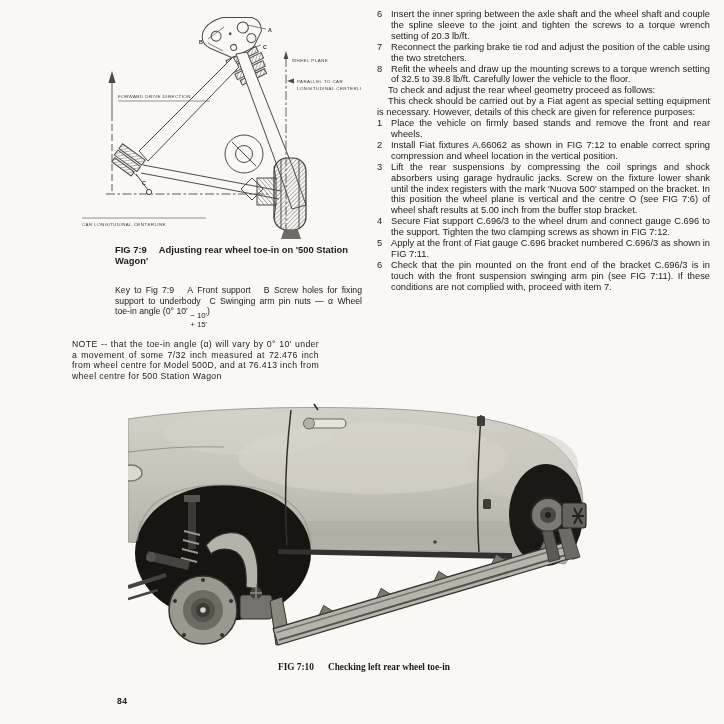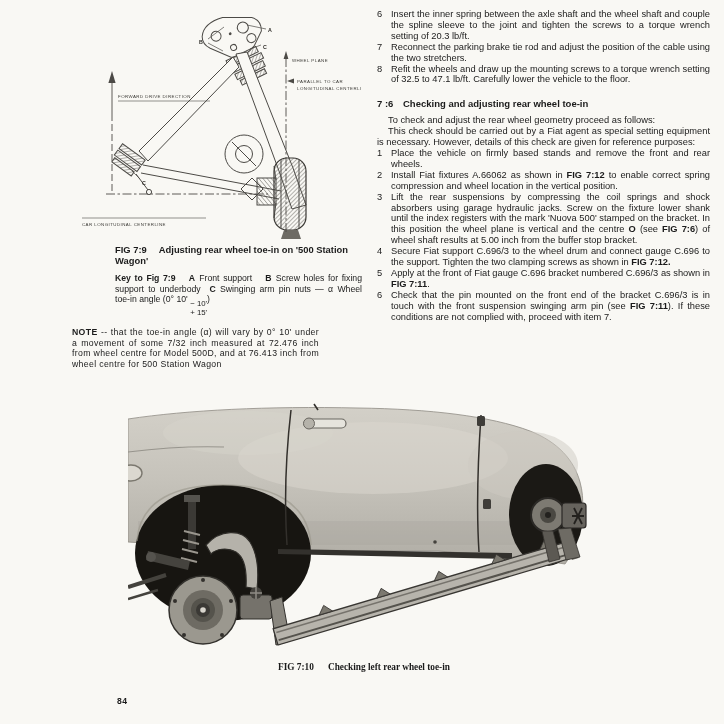--- a/index.html
+++ b/index.html
@@ -5,40 +5,40 @@
   html,body{margin:0;padding:0;background:#e8e8e6;}
   .page{position:relative;width:724px;height:724px;background:#f9f8f4;
         font-family:"Liberation Sans",sans-serif;color:#1b1b1b;overflow:hidden;}
   
   .left-col{position:absolute;left:40px;top:8px;width:322px;}
   .diagram{display:block;width:322px;height:232px;}
   .dlabel{font-size:4.4px;letter-spacing:.45px;fill:#3c3a36;font-family:"Liberation Sans",sans-serif;}
   .dletter{font-size:5.3px;font-weight:bold;fill:#2e2c28;font-family:"Liberation Sans",sans-serif;}
   .fig-caption{margin:4px 0 0 75px;width:247px;font-size:9.4px;line-height:11.2px;font-weight:bold;}
   .gap2{display:inline-block;width:12px;}
-  .key{margin:7px 0 0 75px;width:247px;font-size:8.7px;line-height:10.5px;text-align:justify;}
+  .key{margin:19px 0 0 75px;width:247px;font-size:8.7px;line-height:10.5px;text-align:justify;}
   .stack{display:inline-flex;flex-direction:column;vertical-align:-4px;font-size:7.8px;line-height:8.3px;text-align:center;}
   .note{margin:10px 0 0 32px;width:247px;font-size:8.7px;line-height:10.7px;letter-spacing:.35px;text-align:justify;}
   
   .right-col{position:absolute;left:377px;top:9px;width:333px;font-size:9.3px;line-height:10.9px;}
   .num-list{margin:0;padding:0;}
   .num-item{display:flex;}
   .num-item .n{flex:0 0 14px;}
   .num-item .t{flex:1;text-align:justify;}
   .section-head{display:flex;font-weight:bold;font-size:9.5px;margin:14px 0 5px 0;}
   .section-head .sn{flex:0 0 26px;}
   .para{margin:0;text-indent:11px;text-align:justify;}
   
   .photo{position:absolute;left:128px;top:403px;width:472px;height:255px;}
   .photo svg{display:block;width:100%;height:100%;}
   .photo-caption{position:absolute;left:128px;top:662px;width:472px;text-align:center;
                  font-size:9.3px;font-weight:bold;font-family:Liberation Serif, serif;}
   .photo-caption .gap2{width:14px;}
   .page-num{position:absolute;left:117px;top:696px;font-size:8.6px;font-weight:bold;letter-spacing:.5px;}
-  b{font-weight:bold;}
+  b{font-weight:normal;}
 </style>
 </head>
 <body>
 
 <div class="page">
 
   <div class="left-col">
 
     <svg class="diagram" viewBox="0 0 322 232">
       <defs>
@@ -148,28 +148,24 @@
         <div class="num-item">
         <span class="n">6</span>
         <span class="t">Insert the inner spring between the axle shaft and the wheel shaft and couple the spline sleeve to the joint and tighten the screws to a torque wrench setting of 20.3 lb/ft.</span>
       </div>
         <div class="num-item">
         <span class="n">7</span>
         <span class="t">Reconnect the parking brake tie rod and adjust the position of the cable using the two stretchers.</span>
       </div>
         <div class="num-item">
         <span class="n">8</span>
-        <span class="t">Refit the wheels and draw up the mounting screws to a torque wrench setting of 32.5 to 47.1 lb/ft. Carefully lower the vehicle to the floor.</span>
-      </div>
-      </div>
-
-    <div class="section-head">
-      <span class="sn">7 :6</span>
-      <span class="st">Checking and adjusting rear wheel toe-in</span>
-    </div>
+        <span class="t">Refit the wheels and draw up the mounting screws to a torque wrench setting of 32.5 to 39.8 lb/ft. Carefully lower the vehicle to the floor.</span>
+      </div>
+      </div>
+
 
     <p class="para">To check and adjust the rear wheel geometry proceed as follows:</p>
     <p class="para">This check should be carried out by a Fiat agent as special setting equipment is necessary. However, details of this check are given for reference purposes:</p>
 
     <div class="num-list">
         <div class="num-item">
         <span class="n">1</span>
         <span class="t">Place the vehicle on firmly based stands and remove the front and rear wheels.</span>
       </div>
         <div class="num-item">

